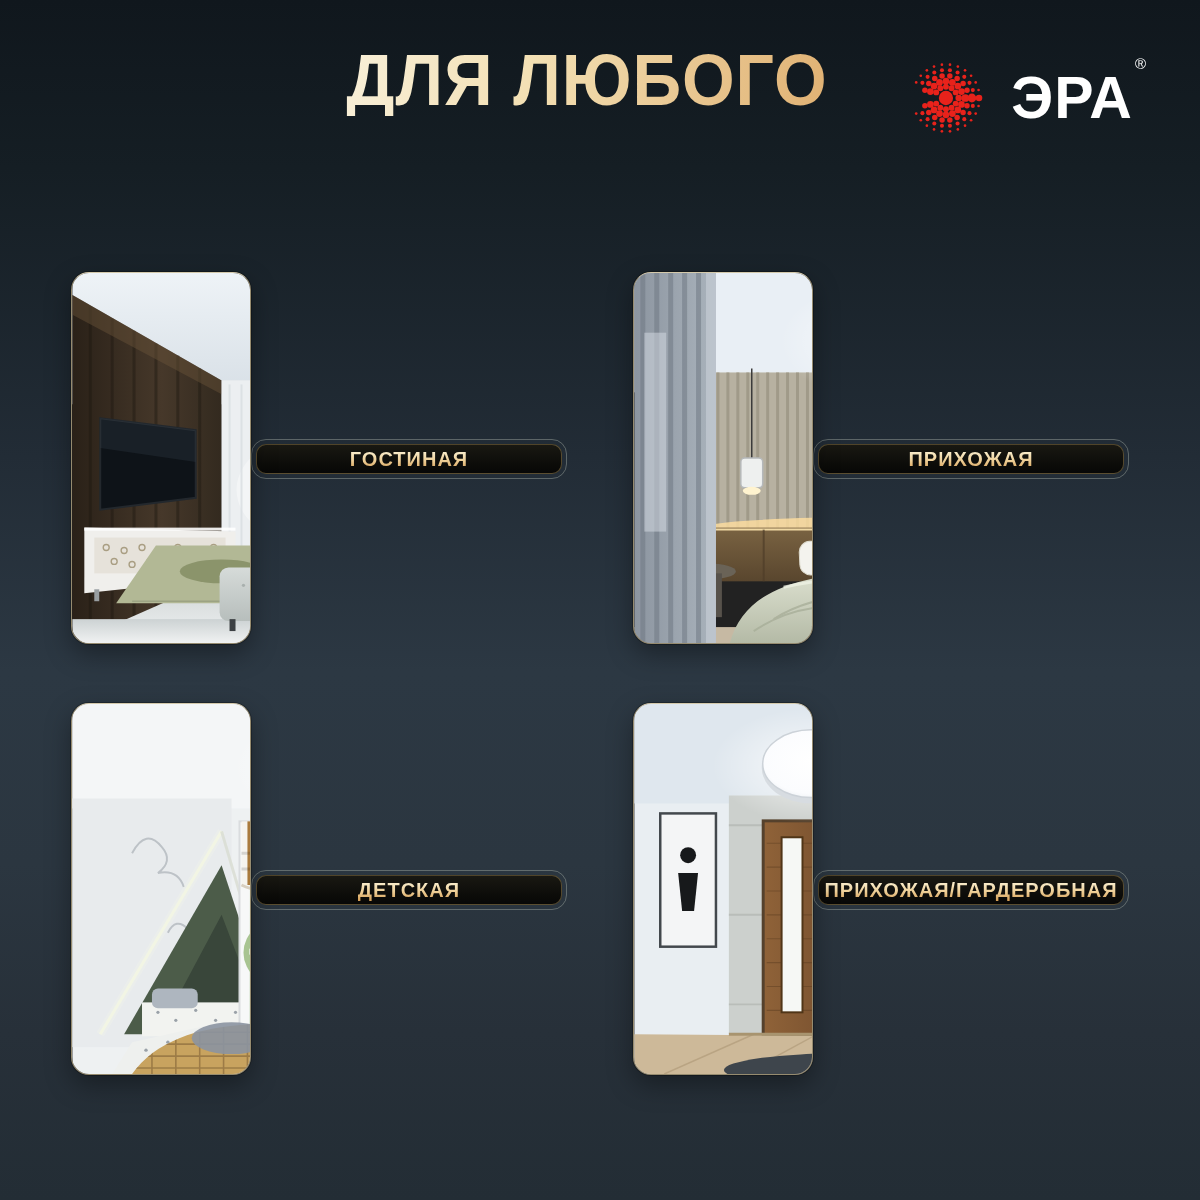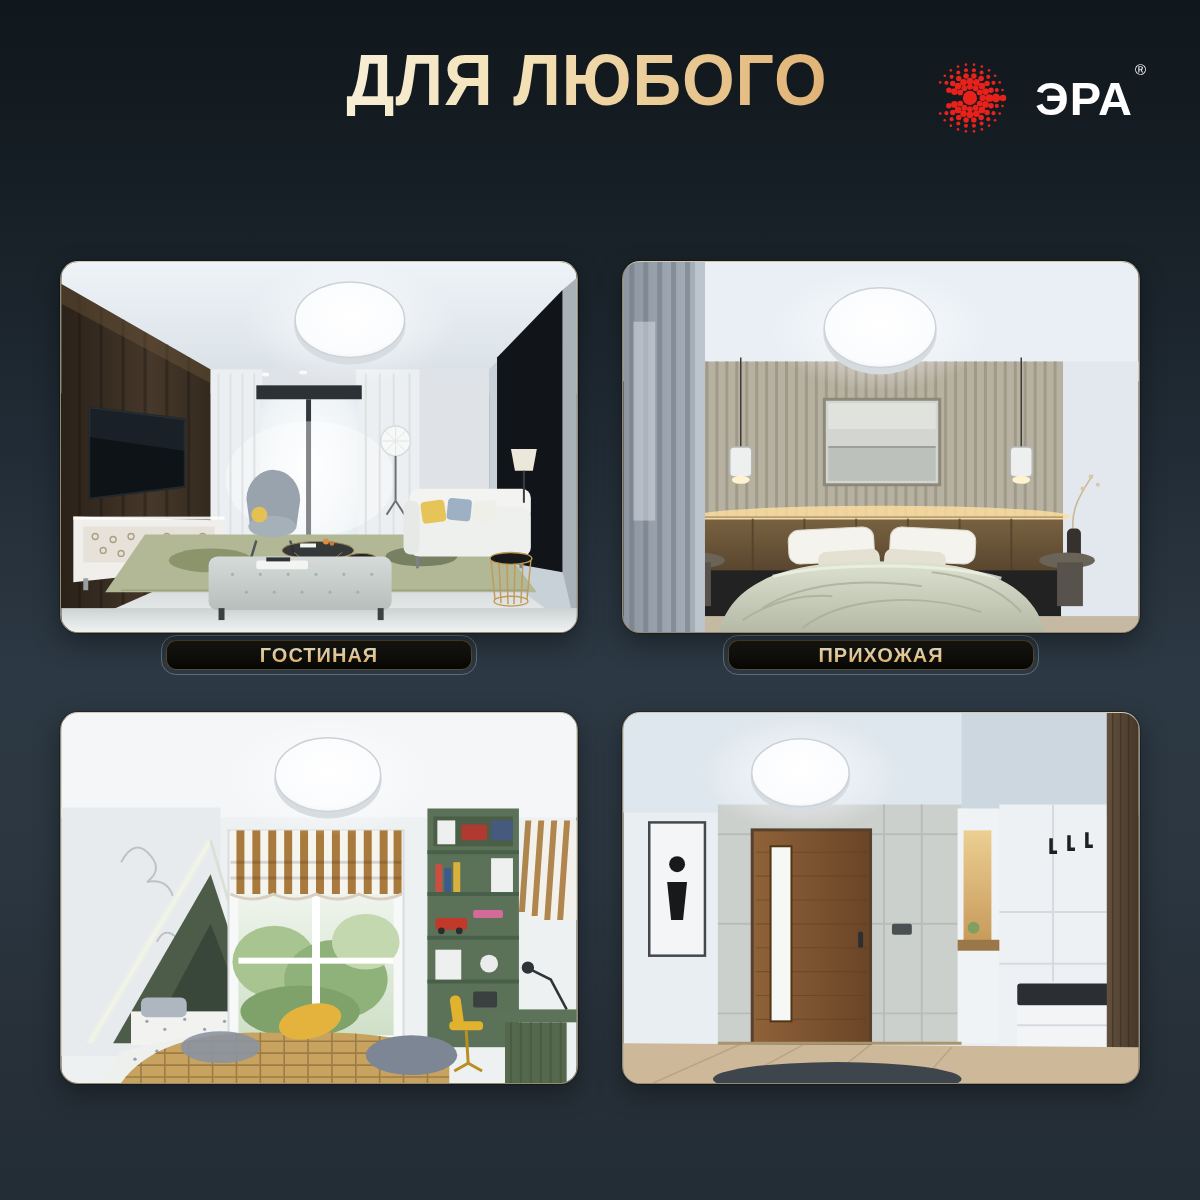--- a/index.html
+++ b/index.html
@@ -17,28 +17,28 @@
     background:linear-gradient(100deg,#f8efd8 0%,#f3e0b4 38%,#e0b173 100%);
     -webkit-background-clip:text;background-clip:text;color:transparent;
   }
   .title-line2{
     display:inline-block;margin-top:12px;font-weight:500;font-size:54px;line-height:1;
     letter-spacing:10px;color:#f4f6f8;transform:scaleX(.88);transform-origin:center;
   }
   
   .logo{position:absolute;right:56px;top:42px;display:flex;align-items:center;gap:6px;}
   .logo svg{display:block;}
-  .logo-text{font-weight:800;font-size:47px;color:#ffffff;letter-spacing:1px;line-height:1;}
+  .logo-text{font-weight:800;font-size:59px;color:#ffffff;letter-spacing:1px;line-height:1;}
   .logo-reg{font-size:15px;color:#ffffff;vertical-align:top;position:relative;top:-14px;left:2px;font-weight:400;}
   
   .grid{
     position:absolute;left:60px;top:261px;
     display:grid;grid-template-columns:518px 518px;column-gap:44px;row-gap:37px;
   }
-  .card{margin:0;display:flex;flex-direction:column;align-items:center;}
+  .card{margin:11px;display:flex;flex-direction:row;align-items:center;}
   .photo{
     width:518px;height:372px;border-radius:18px;overflow:hidden;position:relative;
     border:1px solid rgba(228,210,165,.6);
     border-top-color:rgba(244,231,196,.85);
     box-shadow:0 0 0 1px rgba(0,0,0,.25), 0 10px 26px rgba(0,0,0,.35);
     box-sizing:border-box;background:#222;
   }
   .photo svg{display:block;width:516px;height:370px;}
   .plate-outer{
     margin-top:2px;border:1px solid rgba(165,172,165,.45);border-radius:15px;padding:4px;
@@ -690,20 +690,25 @@
           <ellipse cx="160" cy="336" rx="40" ry="16" fill="#8b94a1" opacity=".9"></ellipse>
           <ellipse cx="250" cy="310" rx="32" ry="17" fill="#e3b33e" transform="rotate(-14 250 310)"></ellipse>
         </g>
         <g>
           <ellipse cx="268" cy="64" rx="108" ry="60" fill="url(#kd-glow)"></ellipse>
           <ellipse cx="268" cy="67" rx="54" ry="39" fill="#d7dce1"></ellipse>
           <ellipse cx="268" cy="62" rx="53" ry="37" fill="url(#kd-lamp)" stroke="#ccd2d8" stroke-width="1.5"></ellipse>
         </g>
       </svg>
     </div>
+    <div class="plate-outer">
+      <div class="plate-inner">
+        <span class="plate-text">ДЕТСКАЯ</span>
+      </div>
+    </div>
   </figure>
 
   <figure class="card">
     <div class="photo">
       <svg viewBox="0 0 518 372">
         <defs>
           <radialGradient id="hl-glow" cx=".5" cy=".5" r=".5">
             <stop offset="0" stop-color="#ffffff" stop-opacity=".95"></stop>
               <stop offset=".55" stop-color="#ffffff" stop-opacity=".35"></stop>
               <stop offset="1" stop-color="#ffffff" stop-opacity="0"></stop>
@@ -806,15 +811,20 @@
           <ellipse cx="215" cy="368" rx="125" ry="17" fill="#3e454c"></ellipse>
           <line x1="95" y1="332" x2="340" y2="332" stroke="#a8946f" stroke-width="3"></line>
         </g>
         <g>
           <ellipse cx="178" cy="62" rx="100" ry="58" fill="url(#hl-glow)"></ellipse>
           <ellipse cx="178" cy="64" rx="50" ry="36" fill="#d7dce1"></ellipse>
           <ellipse cx="178" cy="60" rx="49" ry="34" fill="url(#hl-lamp)" stroke="#ccd2d8" stroke-width="1.5"></ellipse>
         </g>
       </svg>
     </div>
+    <div class="plate-outer">
+      <div class="plate-inner">
+        <span class="plate-text">ПРИХОЖАЯ/ГАРДЕРОБНАЯ</span>
+      </div>
+    </div>
   </figure>
 
 </div>
 
 </body></html>

